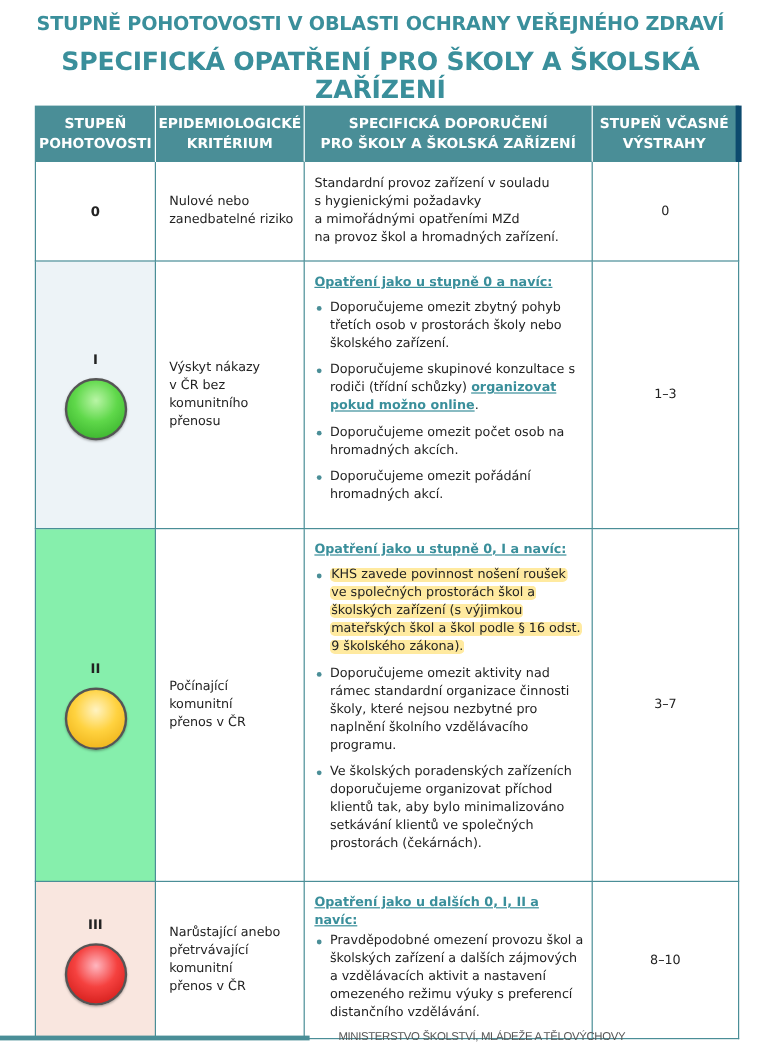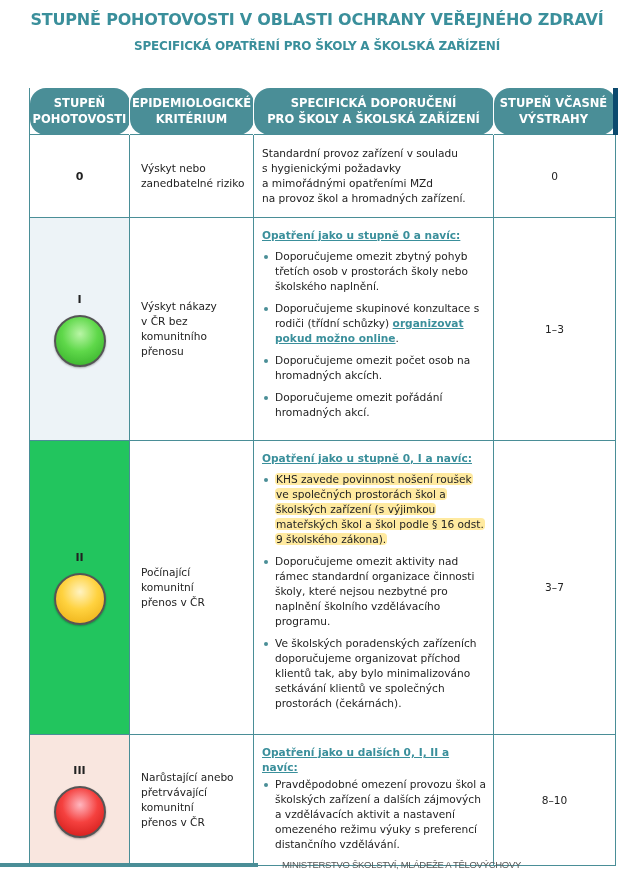--- a/index.html
+++ b/index.html
@@ -6,48 +6,48 @@
   body {
     width: 634px; height: 874px; background: #ffffff; position: relative;
     font-family: "Liberation Sans", sans-serif; color: #222;
     overflow: hidden;
   }
   .title {
     position: absolute; left: 0; width: 634px; text-align: center;
     color: #3a8f9b; font-weight: bold; font-family: "DejaVu Sans", sans-serif;
   }
   .title.t1 { top: 10px; font-size: 16px; letter-spacing: -0.2px; }
-  .title.t2 { top: 39px; font-size: 12px; letter-spacing: -0.2px; }
+  .title.t2 { top: 39px; font-size: 21px; letter-spacing: -0.2px; }
 
   table.grid {
     position: absolute; left: 29px; top: 88px; width: 586px;
     border-collapse: collapse; table-layout: fixed;
     font-family: "DejaVu Sans", sans-serif; font-size: 10.6px; line-height: 15px;
   }
   .grid th {
     background: #4a8e97; color: #ffffff; font-weight: bold; font-size: 11.5px;
     line-height: 16px; height: 46px; text-align: center; padding: 0 2px;
-    border-left: 1px solid #4a8e97; border-right: 1px solid #ffffff; border-radius: 16px;
+    border-left: 1px solid #4a8e97; border-right: 1px solid #ffffff;
   }
   .grid th:last-child { border-right: 5px solid #0c4a6e; }
   .grid td {
     border: 1.5px solid #4a8e97; vertical-align: middle; padding: 0;
   }
   .c-level { text-align: center; }
   .c-crit { padding-left: 11px !important; }
   .c-rec { padding: 6px 6px 6px 8px !important; vertical-align: top !important; }
   .c-warn { text-align: center; }
 
   .row0 td { height: 70px; }
   .row1 td { height: 210px; }
   .row2 td { height: 281px; }
   .row3 td { height: 110px; }
 
   .bg1 { background: #edf3f7; }
-  .bg2 { background: #22c55e; }
+  .bg2 { background: #86efac; }
   .bg3 { background: #f9e6df; }
 
   .lvl-label { font-weight: bold; font-size: 11px; margin-bottom: 8px; }
   .light {
     width: 52px; height: 52px; border-radius: 50%; margin: 0 auto;
     border: 2.5px solid #555; box-sizing: border-box;
     box-shadow: 0 1px 2px rgba(0,0,0,0.3);
   }
   .light.green { background: radial-gradient(circle at 50% 35%, #b9f5a6 0%, #5fd84a 45%, #2fa824 100%); }
   .light.yellow { background: radial-gradient(circle at 50% 35%, #fff3c2 0%, #ffd23f 45%, #e9a90d 100%); }
@@ -91,21 +91,21 @@
       <th><span>STUPEŇ VČASNÉ</span><br><span>VÝSTRAHY</span></th>
     </tr>
   </thead>
   <tbody>
 
     <tr class="row0">
       <td class="c-level">
         <div class="lvl-label" style="margin:0">0</div>
       </td>
       <td class="c-crit">
-        <span>Výskyt nebo</span><br><span>zanedbatelné riziko</span>
+        <span>Nulové nebo</span><br><span>zanedbatelné riziko</span>
       </td>
       <td class="c-rec" style="vertical-align:middle !important">
         <span>Standardní provoz zařízení v souladu</span><br>
         <span>s hygienickými požadavky</span><br>
         <span>a mimořádnými opatřeními MZd</span><br>
         <span>na provoz škol a hromadných zařízení.</span>
       </td>
       <td class="c-warn">0</td>
     </tr>
 
@@ -113,21 +113,21 @@
       <td class="c-level bg1">
         <div class="lvl-label">I</div>
         <div class="light green"></div>
       </td>
       <td class="c-crit">
         <span>Výskyt nákazy</span><br><span>v ČR bez</span><br><span>komunitního</span><br><span>přenosu</span>
       </td>
       <td class="c-rec">
         <div class="rec-head">Opatření jako u stupně 0 a navíc:</div>
         <ul class="bul">
-          <li>Doporučujeme omezit zbytný pohyb třetích osob v prostorách školy nebo školského naplnění.</li>
+          <li>Doporučujeme omezit zbytný pohyb třetích osob v prostorách školy nebo školského zařízení.</li>
           <li><span>Doporučujeme skupinové konzultace s rodiči (třídní schůzky) </span><a class="link">organizovat pokud možno online</a><span>.</span></li>
           <li>Doporučujeme omezit počet osob na hromadných akcích.</li>
           <li>Doporučujeme omezit pořádání hromadných akcí.</li>
         </ul>
       </td>
       <td class="c-warn">1–3</td>
     </tr>
 
     <tr class="row2">
       <td class="c-level bg2">

